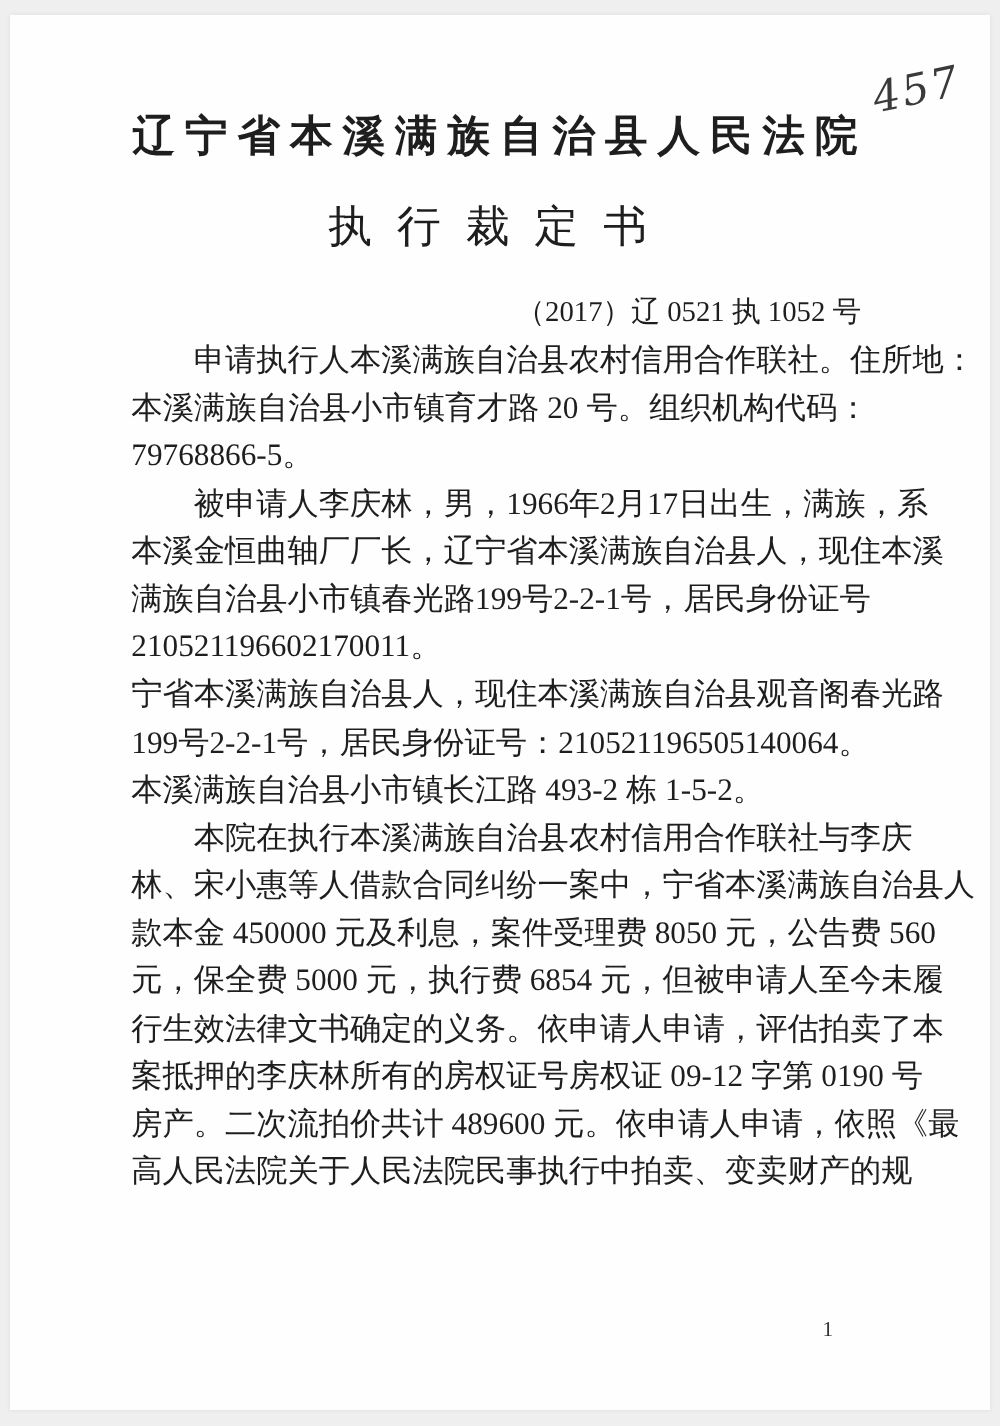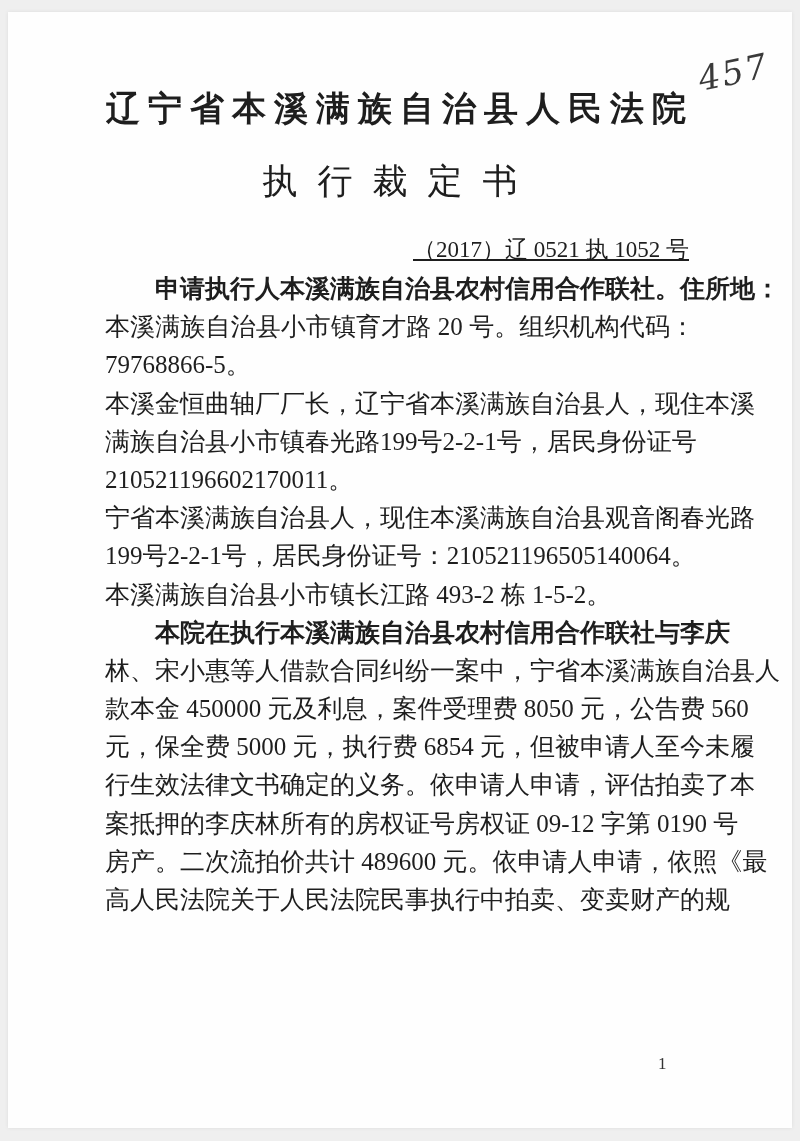--- a/index.html
+++ b/index.html
@@ -29,40 +29,38 @@
     letter-spacing:20px;
     white-space:nowrap;
   }
   .case-number{
     position:absolute;left:97px;top:222px;width:590px;
     text-align:right;
     font-size:23px;
     padding-right:6px;
     box-sizing:border-box;
     white-space:nowrap;
-    text-decoration:underline;
   }
   .body-text{
     position:absolute;left:97px;top:258px;width:590px;
     font-size:25px;
   }
   .line{
     height:38.2px;line-height:38.2px;
     text-align:justify;
     text-align-last:justify;
     white-space:nowrap;
     overflow:visible;
   }
   .line.end{
     text-align-last:left;
     white-space:nowrap;
   }
   .line.indent{
     padding-left:50px;
-    font-weight:bold;
   }
   .handwritten{
     position:absolute;left:690px;top:40px;
     font-family:"DejaVu Serif",serif;
     font-style:italic;
     font-size:34px;
     color:#3a3a3a;
     transform:rotate(-12deg);
     letter-spacing:2px;
   }
@@ -81,20 +79,21 @@
   <div class="court-name">辽宁省本溪满族自治县人民法院</div>
 
   <div class="doc-type">执行裁定书</div>
 
   <div class="case-number">（2017）辽 0521 执 1052 号</div>
 
   <div class="body-text">
     <div class="line indent">申请执行人本溪满族自治县农村信用合作联社。住所地：</div>
     <div class="line">本溪满族自治县小市镇育才路 20 号。组织机构代码：</div>
     <div class="line end">79768866-5。</div>
+    <div class="line indent">被申请人李庆林，男，1966年2月17日出生，满族，系</div>
     <div class="line">本溪金恒曲轴厂厂长，辽宁省本溪满族自治县人，现住本溪</div>
     <div class="line">满族自治县小市镇春光路199号2-2-1号，居民身份证号</div>
     <div class="line end">210521196602170011。</div>
     <div class="line">宁省本溪满族自治县人，现住本溪满族自治县观音阁春光路</div>
     <div class="line end">199号2-2-1号，居民身份证号：210521196505140064。</div>
     <div class="line end">本溪满族自治县小市镇长江路 493-2 栋 1-5-2。</div>
     <div class="line indent">本院在执行本溪满族自治县农村信用合作联社与李庆</div>
     <div class="line">林、宋小惠等人借款合同纠纷一案中，宁省本溪满族自治县人</div>
     <div class="line">款本金 450000 元及利息，案件受理费 8050 元，公告费 560</div>
     <div class="line">元，保全费 5000 元，执行费 6854 元，但被申请人至今未履</div>

